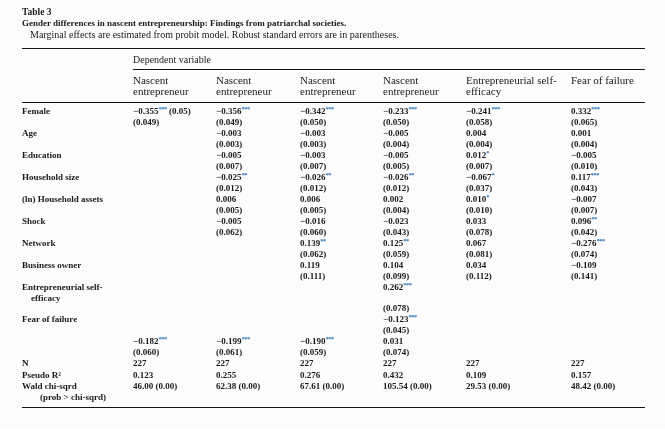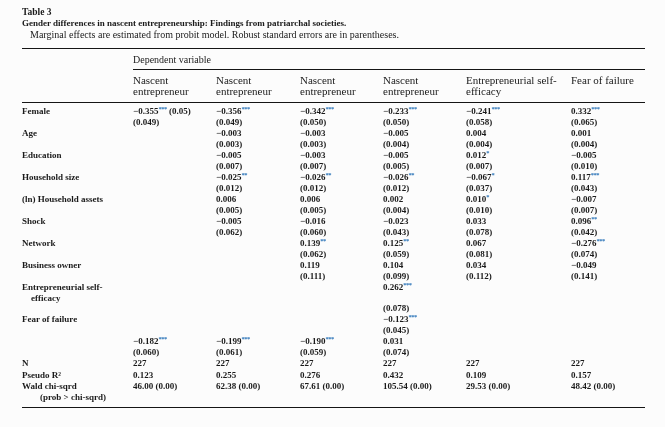--- a/index.html
+++ b/index.html
@@ -295,21 +295,21 @@
         </div>
         <div class="t-cell">
           <div class="coef">0.104</div>
           <div class="se">(0.099)</div>
         </div>
         <div class="t-cell">
           <div class="coef">0.034</div>
           <div class="se">(0.112)</div>
         </div>
         <div class="t-cell">
-          <div class="coef">−0.049</div>
+          <div class="coef">−0.109</div>
           <div class="se">(0.141)</div>
         </div>
       </div>
       <div class="t-row grid7 gap-row">
         <div class="t-label">Entrepreneurial self-efficacy</div>
         <div class="t-cell"></div>
         <div class="t-cell"></div>
         <div class="t-cell"></div>
         <div class="t-cell">
           <div class="coef">0.262<sup class="stars">***</sup></div>

